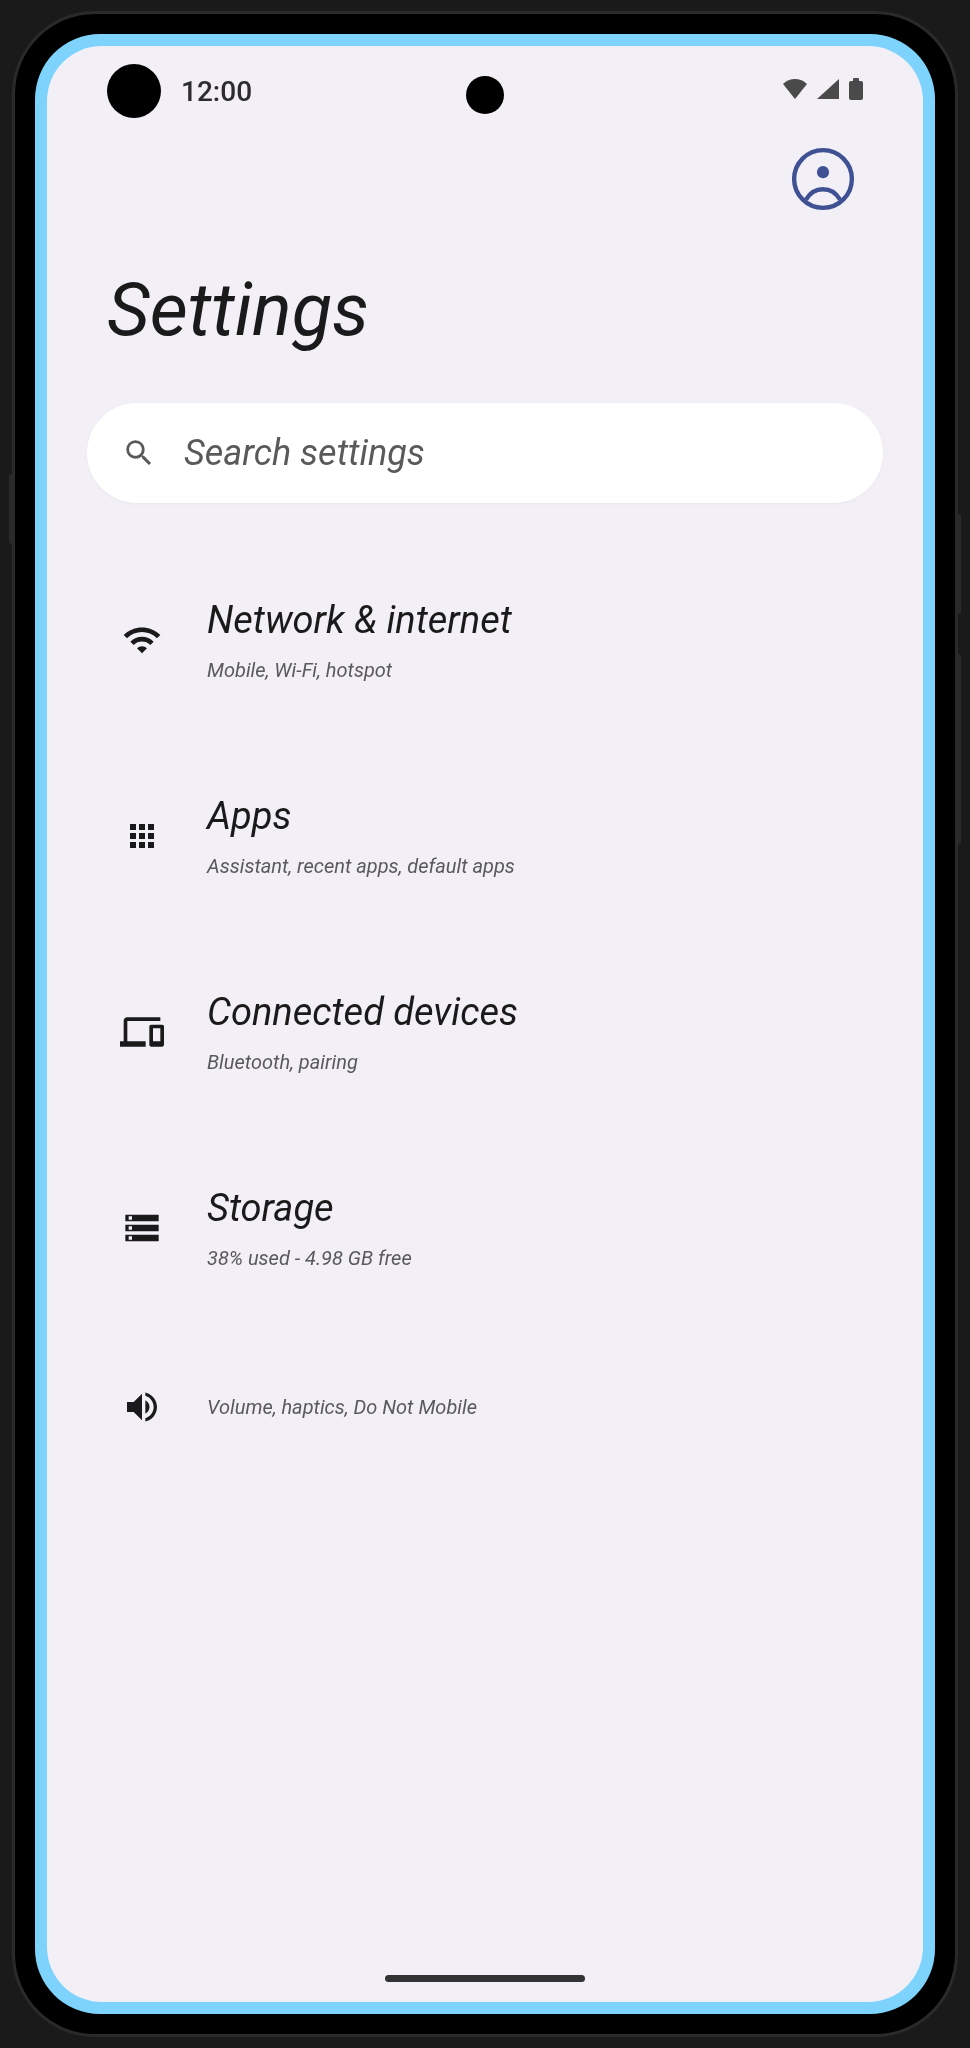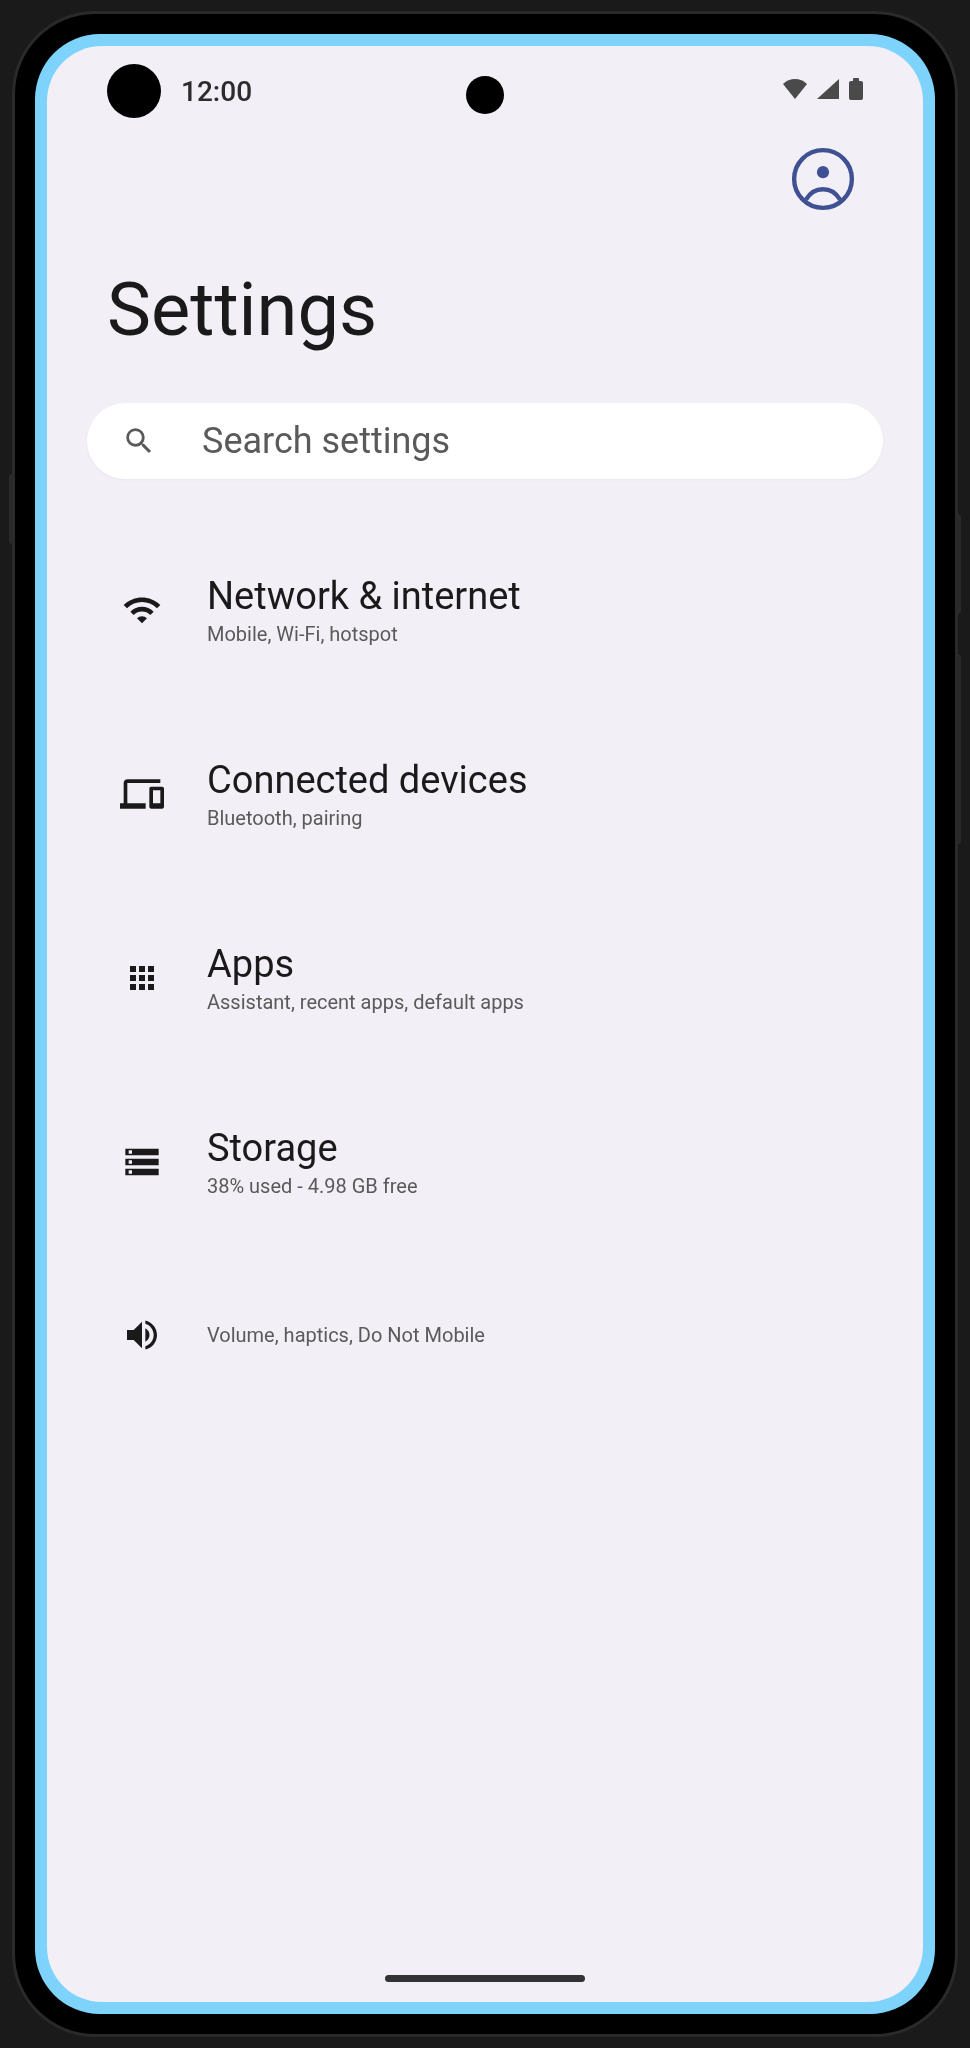--- a/index.html
+++ b/index.html
@@ -79,20 +79,21 @@
     .status-right {
       display: flex;
       align-items: center;
       gap: 10px;
     }
     .status-icon {
       color: #4a4a4a;
     }
     .content-area {
       padding: 0 40px;
+      font-style: italic;
     }
     .header-section {
       padding-top: 150px;
       position: relative;
     }
     .account-button {
       position: absolute;
       top: 30px;
       right: 25px;
       width: 70px;
@@ -105,25 +106,25 @@
     .page-title {
       font-size: 74px;
       font-weight: 400;
       color: #1a1a1a;
       padding-left: 20px;
       padding-bottom: 50px;
     }
     .search-bar {
       background: #fff;
       border-radius: 55px;
-      height: 76px;
+      height: 100px;
       display: flex;
       align-items: center;
       padding: 0 35px;
-      gap: 46px;
+      gap: 28px;
       cursor: pointer;
       box-shadow: 0 1px 3px rgba(0,0,0,0.04);
     }
     .search-icon-wrap {
       display: flex;
       align-items: center;
       color: #5a5a5a;
     }
     .search-placeholder {
       font-size: 36px;
@@ -146,21 +147,21 @@
       height: 50px;
       display: flex;
       align-items: center;
       justify-content: center;
       color: #1a1a1a;
       flex-shrink: 0;
     }
     .item-text {
       display: flex;
       flex-direction: column;
-      gap: 4px;
+      gap: 16px;
     }
     .item-title {
       font-size: 38px;
       font-weight: 400;
       color: #1a1a1a;
     }
     .item-subtitle {
       font-size: 20px;
       font-weight: 400;
       color: #5a5a5a;
@@ -262,39 +263,39 @@
                 </svg>
             </div>
             <div class="item-text">
               <span class="item-title">Network &amp; internet</span>
               <span class="item-subtitle">Mobile, Wi-Fi, hotspot</span>
             </div>
           </div>
 
           <div class="settings-item">
             <div class="item-icon-wrap">
+              <svg width="36" height="36" viewBox="0 0 24 24" fill="currentColor">
+                  <path d="M4 8h4V4H4v4zm6 12h4v-4h-4v4zm-6 0h4v-4H4v4zm0-6h4v-4H4v4zm6 0h4v-4h-4v4zm6-10v4h4V4h-4zm-6 4h4V4h-4v4zm6 6h4v-4h-4v4zm0 6h4v-4h-4v4z"></path>
+                </svg>
+            </div>
+            <div class="item-text">
+              <span class="item-title">Apps</span>
+              <span class="item-subtitle">Assistant, recent apps, default apps</span>
+            </div>
+          </div>
+
+          <div class="settings-item">
+            <div class="item-icon-wrap">
               <svg width="44" height="44" viewBox="0 0 24 24" fill="currentColor">
                   <path d="M4 6h18V4H4c-1.1 0-2 .9-2 2v11H0v3h14v-3H4V6zm19 2h-6c-.55 0-1 .45-1 1v10c0 .55.45 1 1 1h6c.55 0 1-.45 1-1V9c0-.55-.45-1-1-1zm-1 9h-4v-7h4v7z"></path>
                 </svg>
             </div>
             <div class="item-text">
               <span class="item-title">Connected devices</span>
               <span class="item-subtitle">Bluetooth, pairing</span>
-            </div>
-          </div>
-
-          <div class="settings-item">
-            <div class="item-icon-wrap">
-              <svg width="36" height="36" viewBox="0 0 24 24" fill="currentColor">
-                  <path d="M4 8h4V4H4v4zm6 12h4v-4h-4v4zm-6 0h4v-4H4v4zm0-6h4v-4H4v4zm6 0h4v-4h-4v4zm6-10v4h4V4h-4zm-6 4h4V4h-4v4zm6 6h4v-4h-4v4zm0 6h4v-4h-4v4z"></path>
-                </svg>
-            </div>
-            <div class="item-text">
-              <span class="item-title">Apps</span>
-              <span class="item-subtitle">Assistant, recent apps, default apps</span>
             </div>
           </div>
 
 
 
           <div class="settings-item">
             <div class="item-icon-wrap">
               <svg width="40" height="40" viewBox="0 0 24 24" fill="currentColor">
                   <path d="M2 20h20v-4H2v4zm2-3h2v2H4v-2zM2 4v4h20V4H2zm4 3H4V5h2v2zm-4 7h20v-4H2v4zm2-3h2v2H4v-2z"></path>
                 </svg>

